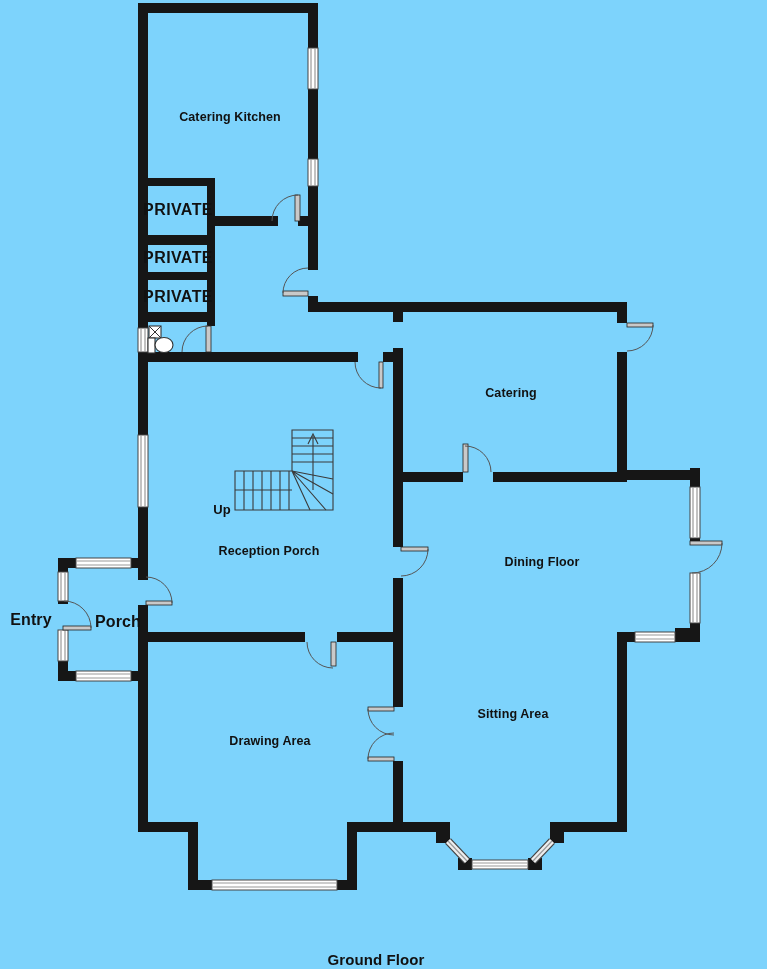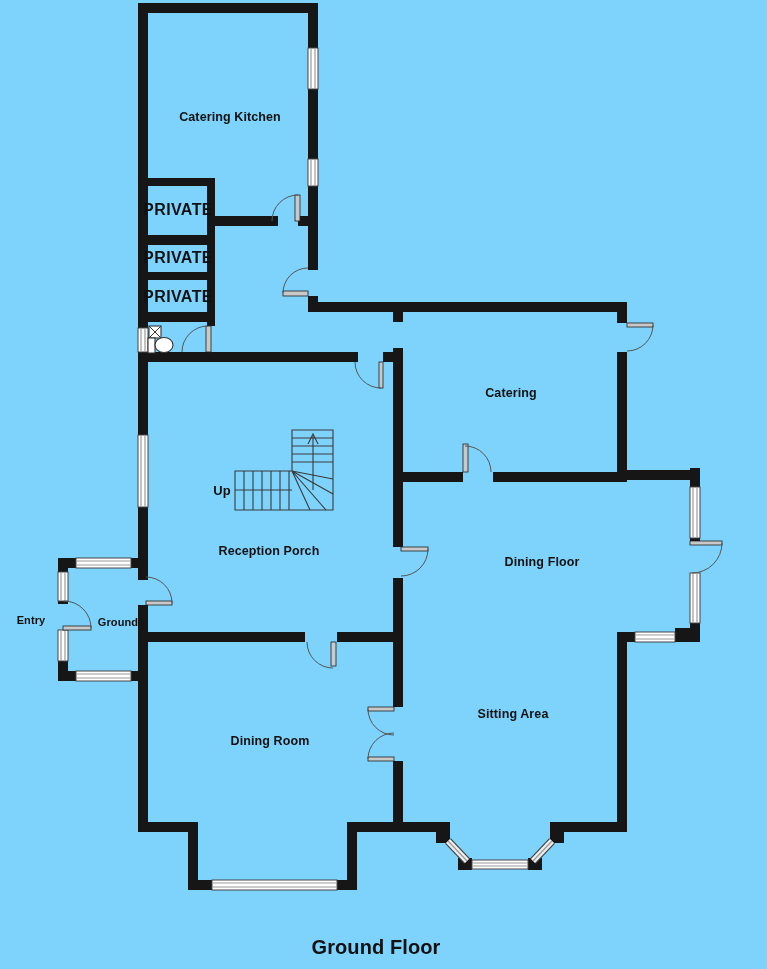--- a/index.html
+++ b/index.html
@@ -1,24 +1,24 @@
 <!DOCTYPE html>
 <html><head>
 <meta charset="utf-8">
 <style>
   html,body{margin:0;padding:0;background:#fff;}
   #plan{position:relative;width:767px;height:969px;background:#7dd3fc;overflow:hidden;
         font-family:"Liberation Sans", sans-serif;}
   #plan svg{position:absolute;left:0;top:0;}
   .room-label{position:absolute;transform:translate(-50%,-50%);font-weight:bold;
               font-size:12.5px;color:#111;white-space:nowrap;letter-spacing:.1px;}
-  .small-label{font-size:11px;}
+  .small-label{font-size:16px;}
   .private-label{font-size:16px;letter-spacing:.4px;}
   .up-label{font-size:13px;}
-  .title-label{font-size:20px;}
+  .title-label{font-size:15px;margin-top:12px;}
   .wall{fill:#161616;}
   .win{fill:#ffffff;stroke:#444;stroke-width:1;}
   .winline{stroke:#999;stroke-width:1.2;}
   .leaf{fill:#c9c9c9;stroke:#222;stroke-width:.8;}
   .swing{fill:none;stroke:#555;stroke-width:1;}
   .stair{fill:none;stroke:#3a3a3a;stroke-width:1.1;}
   .fixture{fill:#fff;stroke:#333;stroke-width:1.1;}
 </style>
 </head>
 <body>
@@ -264,21 +264,21 @@
       <ellipse class="fixture" cx="164" cy="345" rx="9" ry="7.5"></ellipse>
     </g>
   </g>
 </svg>
 
   <div class="room-label" style="left:230px;top:117px">Catering Kitchen</div>
   <div class="room-label private-label" style="left:178px;top:210px">PRIVATE</div>
   <div class="room-label private-label" style="left:178px;top:258px">PRIVATE</div>
   <div class="room-label private-label" style="left:178px;top:297px">PRIVATE</div>
   <div class="room-label" style="left:511px;top:393px">Catering</div>
-  <div class="room-label up-label" style="left:222px;top:490px">Up</div>
+  <div class="room-label up-label" style="left:222px;top:509px">Up</div>
   <div class="room-label" style="left:269px;top:551px">Reception Porch</div>
   <div class="room-label small-label" style="left:31px;top:620px">Entry</div>
-  <div class="room-label small-label" style="left:118px;top:622px">Ground</div>
+  <div class="room-label small-label" style="left:118px;top:622px">Porch</div>
   <div class="room-label" style="left:542px;top:562px">Dining Floor</div>
-  <div class="room-label" style="left:270px;top:741px">Dining Room</div>
+  <div class="room-label" style="left:270px;top:741px">Drawing Area</div>
   <div class="room-label" style="left:513px;top:714px">Sitting Area</div>
   <div class="room-label title-label" style="left:376px;top:947px">Ground Floor</div>
 </div>
 
 </body></html>

